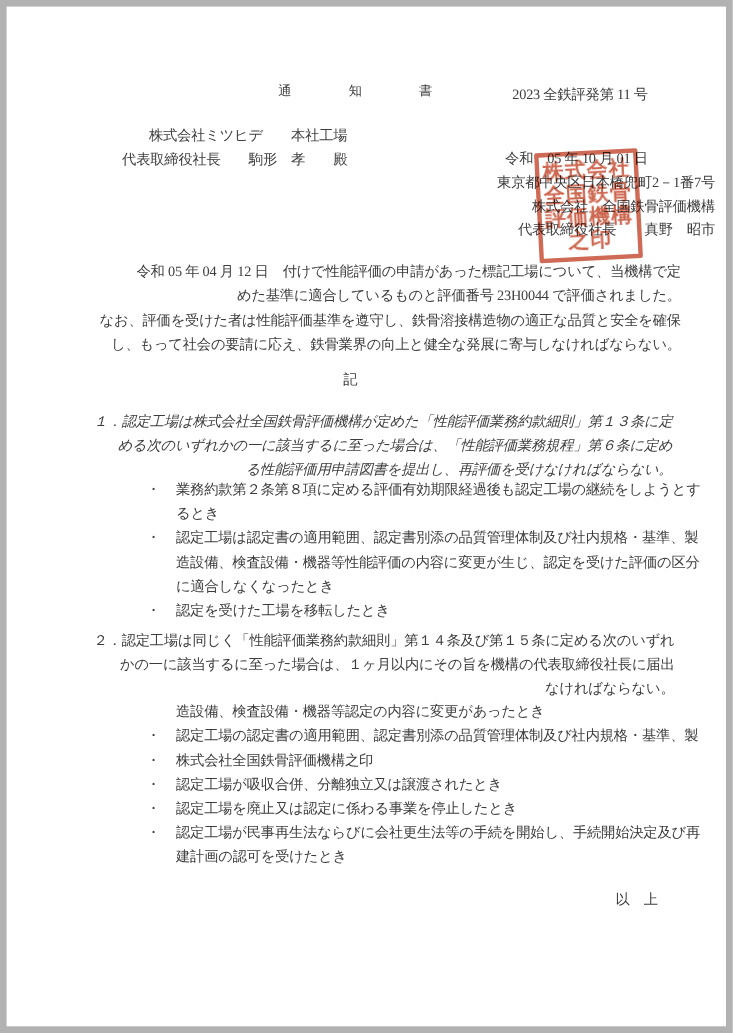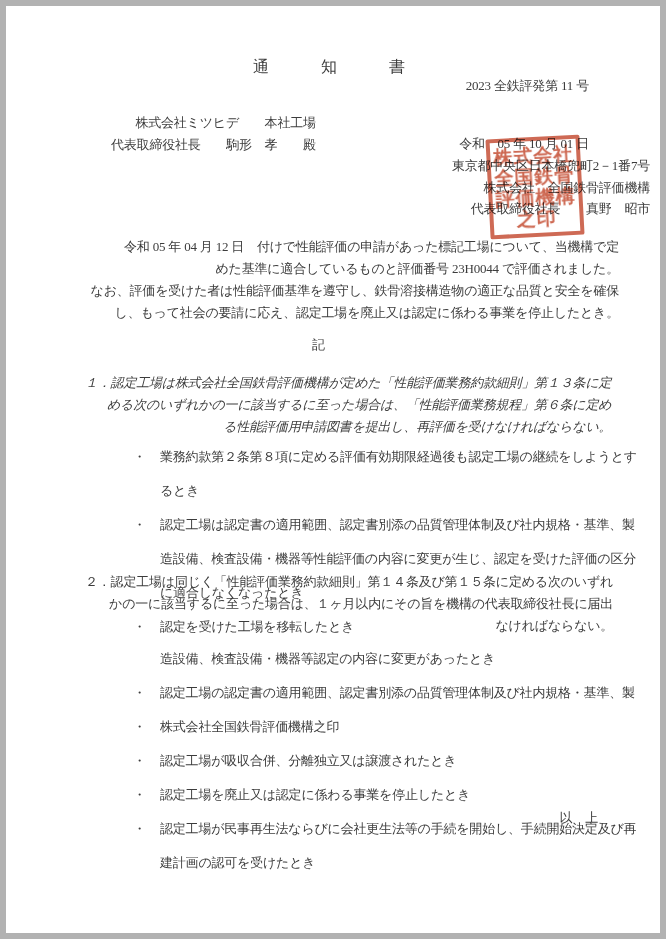--- a/index.html
+++ b/index.html
@@ -2,37 +2,37 @@
 <html><head>
 <meta charset="utf-8">
 <style>
   html,body{margin:0;padding:0;}
   body{background:#b2b2b2;width:666px;font-family:"Liberation Serif","DejaVu Serif",serif;}
   .scan{width:666px;height:939px;box-sizing:border-box;padding:6px;background:#b2b2b2;}
   .page{position:relative;width:654px;height:927px;background:#ffffff;color:#3c3c3c;
         font-size:13px;letter-spacing:-0.2px;overflow:hidden;}
   .line{line-height:22px;white-space:pre;text-align:right;}
   .header{position:absolute;top:33px;right:71px;text-align:right;line-height:18px;white-space:pre;}
-  .title{position:absolute;top:51px;left:247px;font-size:16px;letter-spacing:52px;white-space:pre;}
+  .title{position:absolute;top:68px;left:247px;font-size:12px;letter-spacing:52px;white-space:pre;}
   .addressee{position:absolute;top:106px;left:105px;}
   .sender{position:absolute;top:149px;right:10px;text-align:right;line-height:21.5px;z-index:2;}
   .sender div{white-space:pre;}
   .seal{position:absolute;left:482px;top:131px;width:86px;height:92px;
         border:4px solid rgba(194,69,42,0.8);transform:rotate(-3deg);
         display:flex;align-items:center;justify-content:center;
         mix-blend-mode:multiply;z-index:3;border-radius:2px;}
   .seal-text{width:82px;font-size:19px;line-height:21px;text-align:center;
         color:rgba(194,69,42,0.82);font-weight:bold;letter-spacing:1px;
         filter:blur(0.4px);word-break:break-all;}
   .intro{position:absolute;top:230px;left:79px;width:534px;}
   .ki{position:absolute;top:330px;left:306px;}
   .sec{position:absolute;left:79px;}
   .sec .cont{margin-left:13px;}
   .bullets{position:absolute;left:127px;}
-  .bl{line-height:22px;white-space:pre;margin-top:12px;}
+  .bl{line-height:22px;white-space:pre;}
   .bm{display:inline-block;width:27px;}
   .bullets .cont{margin-left:27px;}
   .sec3{position:absolute;top:783px;left:79px;}
   .closing{position:absolute;top:803px;right:62px;white-space:pre;}
 </style>
 </head>
 <body>
 
 <div class="scan">
   <div class="page">
@@ -56,21 +56,21 @@
     </div>
 
     <div class="seal">
       <div class="seal-text">株式会社全国鉄骨評価機構之印</div>
     </div>
 
     <div class="intro">
       <div class="line">　令和 05 年 04 月 12 日　付けで性能評価の申請があった標記工場について、当機構で定</div>
       <div class="line">めた基準に適合しているものと評価番号 23H0044 で評価されました。</div>
       <div class="line">なお、評価を受けた者は性能評価基準を遵守し、鉄骨溶接構造物の適正な品質と安全を確保</div>
-      <div class="line">し、もって社会の要請に応え、認定工場を廃止又は認定に係わる事業を停止したとき。</div>
+      <div class="line">し、もって社会の要請に応え、鉄骨業界の向上と健全な発展に寄与しなければならない。</div>
     </div>
 
     <div class="ki">記</div>
 
     <div class="sec" style="top:366px;font-style:italic;">
       <div class="line">１．認定工場は株式会社全国鉄骨評価機構が定めた「性能評価業務約款細則」第１３条に定</div>
       <div class="line cont">める次のいずれかの一に該当するに至った場合は、「性能評価業務規程」第６条に定め</div>
       <div class="line cont">る性能評価用申請図書を提出し、再評価を受けなければならない。</div>
     </div>
 

